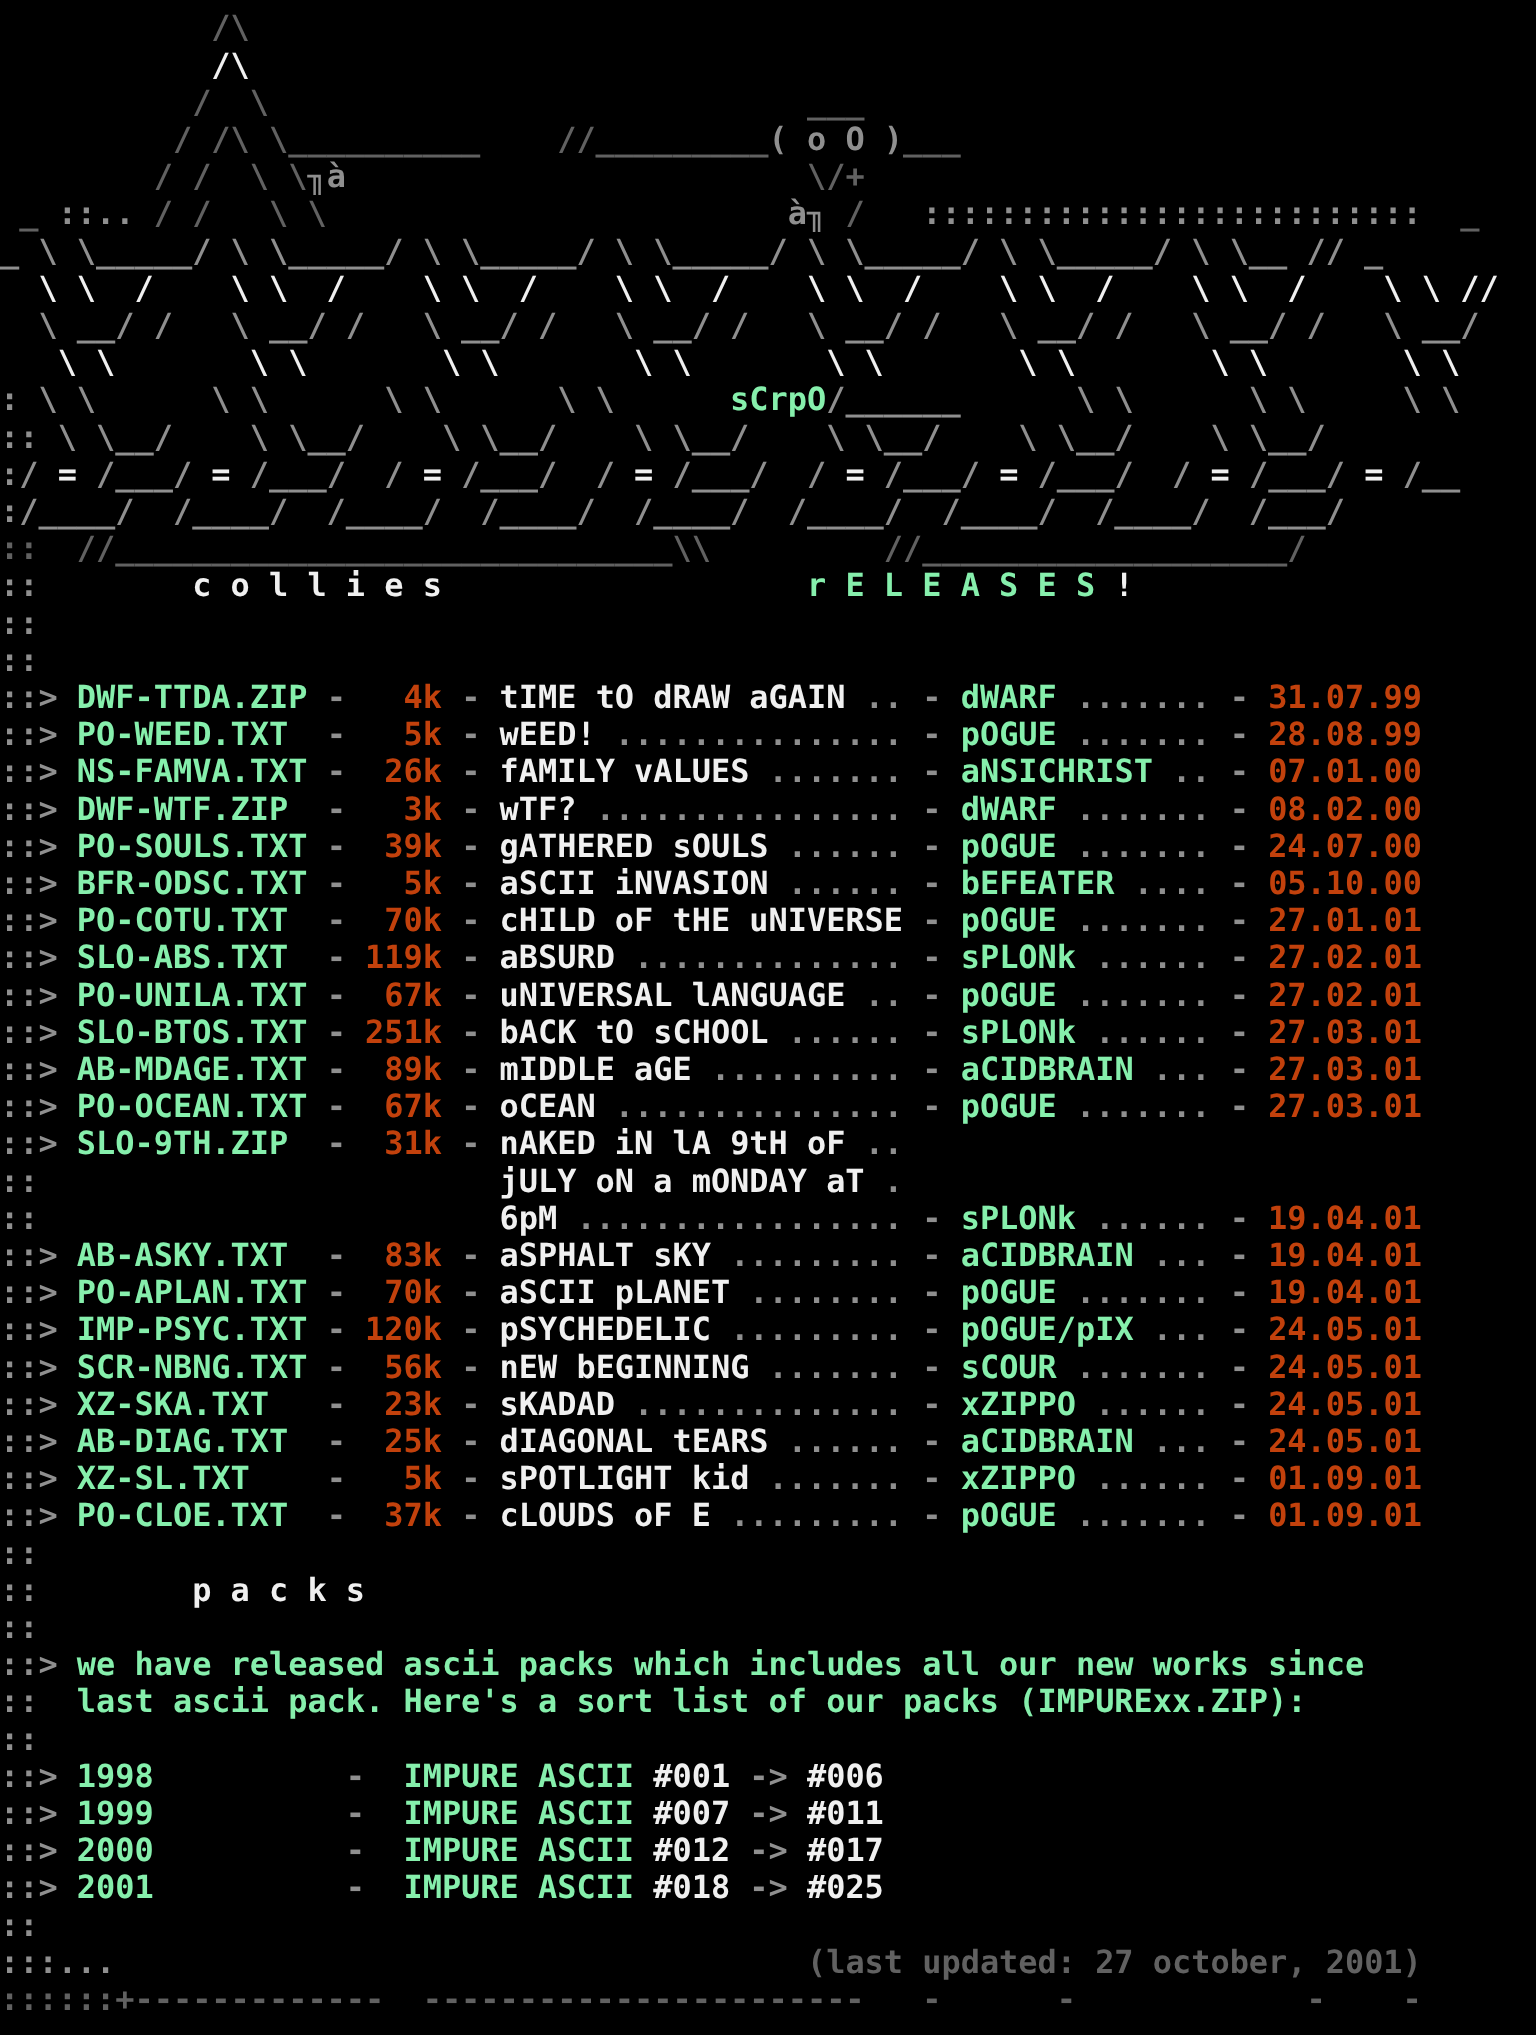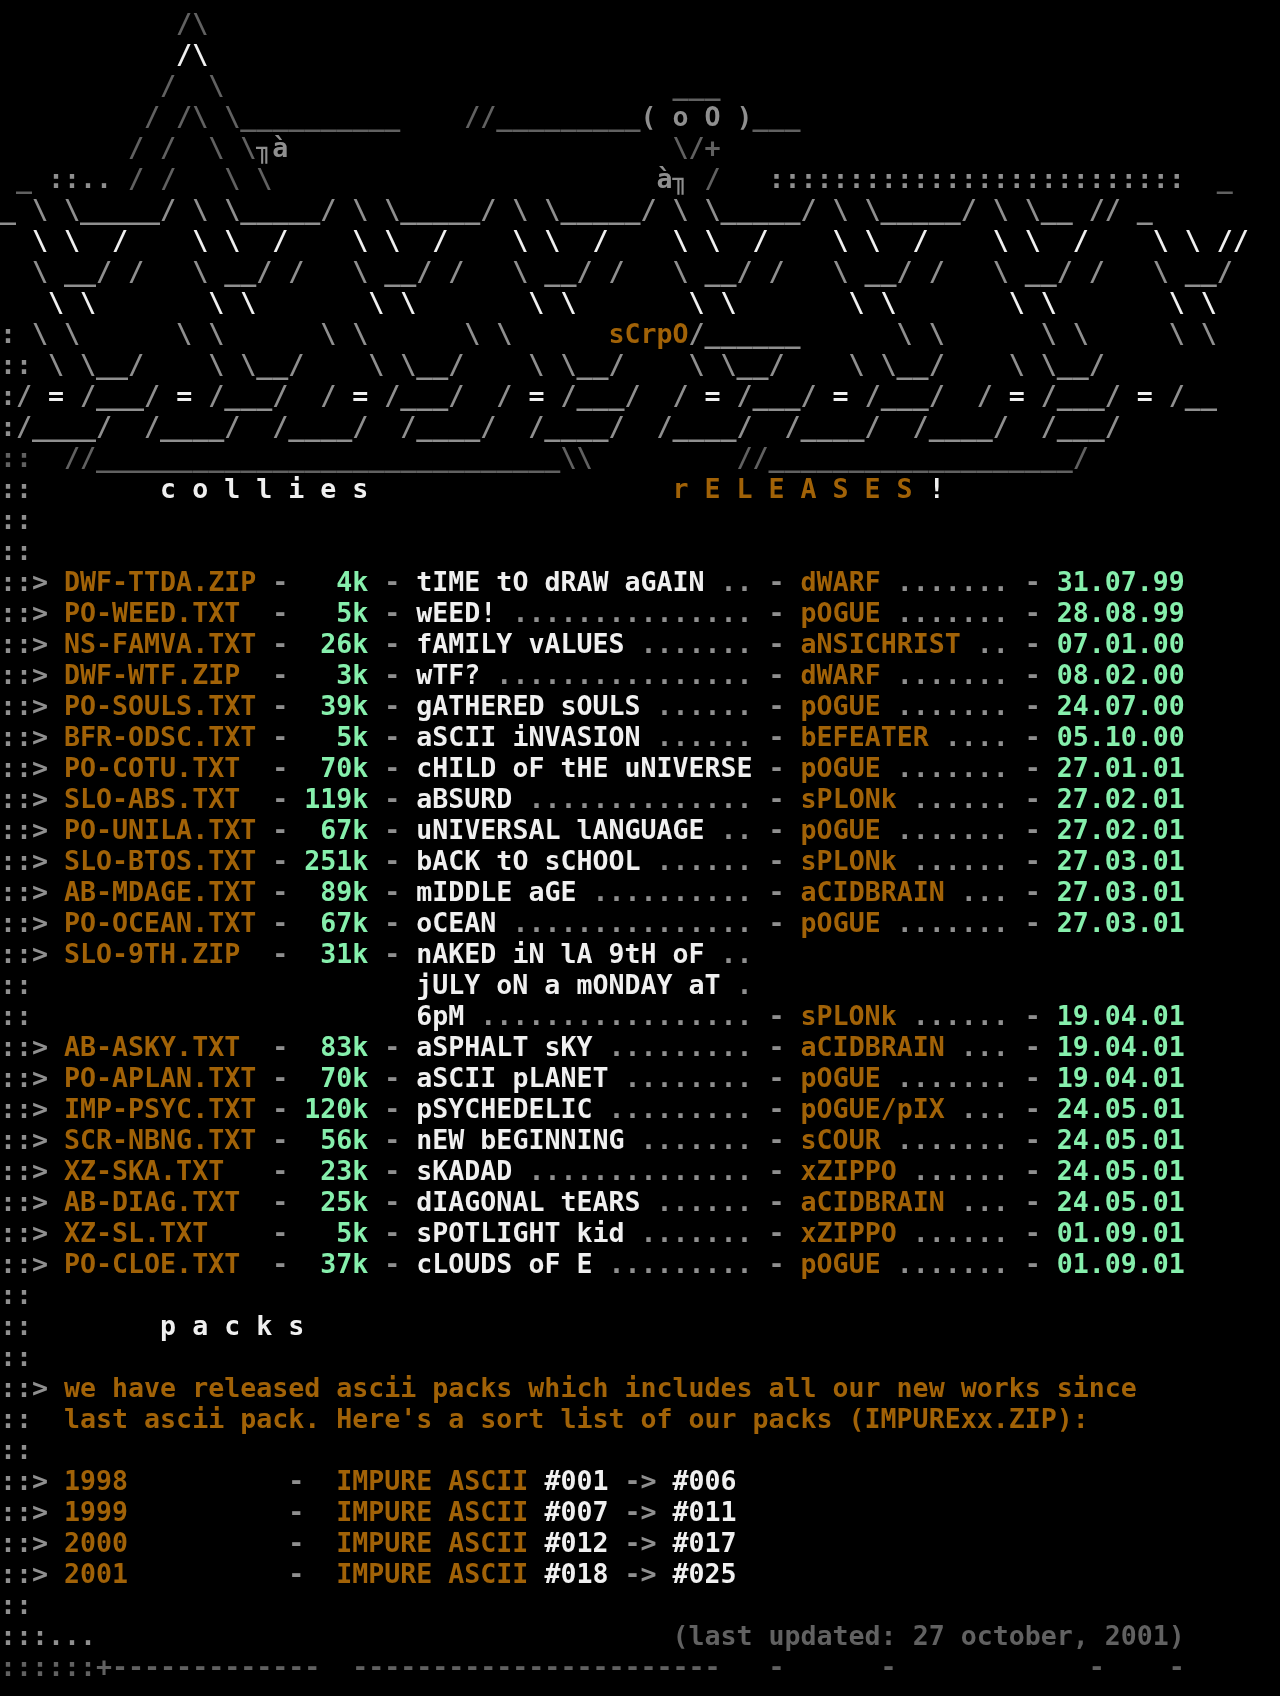--- a/index.html
+++ b/index.html
@@ -10,20 +10,20 @@
     font-family:"DejaVu Sans Mono", monospace;
     font-weight:bold;
     font-size:26.6px;
     line-height:31px;
     white-space:pre;
     color:#8f8f8f;
   }
   .ln{height:31px;}
   .d{color:#616161;}   
   .g{color:#8f8f8f;}   
-  .f{color:#a16207;}   
+  .f{color:#86efac;}   
   .w{color:#f0f0f0;}   
-  .t{color:#86efac;}   
+  .t{color:#c2410c;}   
 </style>
 </head>
 <body>
 
 <pre id="doc"><div class="ln"><span class="d">           /\</span></div><div class="ln"><span class="w">           /\</span></div><div class="ln"><span class="d">          /  \                            ___</span></div><div class="ln"><span class="d">         / /\ \__________    //_________</span><span class="g">( o O )</span><span class="d">___</span></div><div class="ln"><span class="d">        / /  \ \</span><span class="g">╖à</span><span class="d">                        \/+</span></div><div class="ln"><span class="d"> _ </span><span class="g">::..</span><span class="d"> / /   \ \                        </span><span class="g">à╖</span><span class="d"> /   </span><span class="g">::::::::::::::::::::::::::</span><span class="d">  _</span></div><div class="ln"><span class="g">_ \ \_____/ \ \_____/ \ \_____/ \ \_____/ \ \_____/ \ \_____/ \ \__ // _</span></div><div class="ln"><span class="w">  \ \  /    \ \  /    \ \  /    \ \  /    \ \  /    \ \  /    \ \  /    \ \ //</span></div><div class="ln"><span class="g">  \ __/ /   \ __/ /   \ __/ /   \ __/ /   \ __/ /   \ __/ /   \ __/ /   \ __/</span></div><div class="ln"><span class="w">   \ \       \ \       \ \       \ \       \ \       \ \       \ \       \ \</span></div><div class="ln"><span class="g">: \ \      \ \      \ \      \ \      </span><span class="f">sCrpO</span><span class="g">/______      \ \      \ \     \ \</span></div><div class="ln"><span class="g">:: \ \__/    \ \__/    \ \__/    \ \__/    \ \__/    \ \__/    \ \__/</span></div><div class="ln"><span class="g">:/ </span><span class="w">=</span><span class="g"> /___/ </span><span class="w">=</span><span class="g"> /___/  / </span><span class="w">=</span><span class="g"> /___/  / </span><span class="w">=</span><span class="g"> /___/  / </span><span class="w">=</span><span class="g"> /___/ </span><span class="w">=</span><span class="g"> /___/  / </span><span class="w">=</span><span class="g"> /___/ </span><span class="w">=</span><span class="g"> /__</span></div><div class="ln"><span class="g">:/____/  /____/  /____/  /____/  /____/  /____/  /____/  /____/  /___/</span></div><div class="ln"><span class="d">::  //_____________________________\\         //___________________/</span></div><div class="ln"><span class="g">::        </span><span class="w">c o l l i e s</span><span class="g">                   </span><span class="f">r E L E A S E S</span><span class="g"> </span><span class="w">!</span></div><div class="ln"><span class="g">::</span></div><div class="ln"><span class="g">::</span></div><div class="ln"><span class="g">::&gt; </span><span class="f">DWF-TTDA.ZIP </span><span class="g">- </span><span class="t">  4k</span><span class="g"> - </span><span class="w">tIME tO dRAW aGAIN</span><span class="g"> ..</span><span class="g"> - </span><span class="f">dWARF</span><span class="g"> ....... - </span><span class="t">31.07.99</span></div><div class="ln"><span class="g">::&gt; </span><span class="f">PO-WEED.TXT  </span><span class="g">- </span><span class="t">  5k</span><span class="g"> - </span><span class="w">wEED!</span><span class="g"> ...............</span><span class="g"> - </span><span class="f">pOGUE</span><span class="g"> ....... - </span><span class="t">28.08.99</span></div><div class="ln"><span class="g">::&gt; </span><span class="f">NS-FAMVA.TXT </span><span class="g">- </span><span class="t"> 26k</span><span class="g"> - </span><span class="w">fAMILY vALUES</span><span class="g"> .......</span><span class="g"> - </span><span class="f">aNSICHRIST</span><span class="g"> .. - </span><span class="t">07.01.00</span></div><div class="ln"><span class="g">::&gt; </span><span class="f">DWF-WTF.ZIP  </span><span class="g">- </span><span class="t">  3k</span><span class="g"> - </span><span class="w">wTF?</span><span class="g"> ................</span><span class="g"> - </span><span class="f">dWARF</span><span class="g"> ....... - </span><span class="t">08.02.00</span></div><div class="ln"><span class="g">::&gt; </span><span class="f">PO-SOULS.TXT </span><span class="g">- </span><span class="t"> 39k</span><span class="g"> - </span><span class="w">gATHERED sOULS</span><span class="g"> ......</span><span class="g"> - </span><span class="f">pOGUE</span><span class="g"> ....... - </span><span class="t">24.07.00</span></div><div class="ln"><span class="g">::&gt; </span><span class="f">BFR-ODSC.TXT </span><span class="g">- </span><span class="t">  5k</span><span class="g"> - </span><span class="w">aSCII iNVASION</span><span class="g"> ......</span><span class="g"> - </span><span class="f">bEFEATER</span><span class="g"> .... - </span><span class="t">05.10.00</span></div><div class="ln"><span class="g">::&gt; </span><span class="f">PO-COTU.TXT  </span><span class="g">- </span><span class="t"> 70k</span><span class="g"> - </span><span class="w">cHILD oF tHE uNIVERSE</span><span class="g"> - </span><span class="f">pOGUE</span><span class="g"> ....... - </span><span class="t">27.01.01</span></div><div class="ln"><span class="g">::&gt; </span><span class="f">SLO-ABS.TXT  </span><span class="g">- </span><span class="t">119k</span><span class="g"> - </span><span class="w">aBSURD</span><span class="g"> ..............</span><span class="g"> - </span><span class="f">sPLONk</span><span class="g"> ...... - </span><span class="t">27.02.01</span></div><div class="ln"><span class="g">::&gt; </span><span class="f">PO-UNILA.TXT </span><span class="g">- </span><span class="t"> 67k</span><span class="g"> - </span><span class="w">uNIVERSAL lANGUAGE</span><span class="g"> ..</span><span class="g"> - </span><span class="f">pOGUE</span><span class="g"> ....... - </span><span class="t">27.02.01</span></div><div class="ln"><span class="g">::&gt; </span><span class="f">SLO-BTOS.TXT </span><span class="g">- </span><span class="t">251k</span><span class="g"> - </span><span class="w">bACK tO sCHOOL</span><span class="g"> ......</span><span class="g"> - </span><span class="f">sPLONk</span><span class="g"> ...... - </span><span class="t">27.03.01</span></div><div class="ln"><span class="g">::&gt; </span><span class="f">AB-MDAGE.TXT </span><span class="g">- </span><span class="t"> 89k</span><span class="g"> - </span><span class="w">mIDDLE aGE</span><span class="g"> ..........</span><span class="g"> - </span><span class="f">aCIDBRAIN</span><span class="g"> ... - </span><span class="t">27.03.01</span></div><div class="ln"><span class="g">::&gt; </span><span class="f">PO-OCEAN.TXT </span><span class="g">- </span><span class="t"> 67k</span><span class="g"> - </span><span class="w">oCEAN</span><span class="g"> ...............</span><span class="g"> - </span><span class="f">pOGUE</span><span class="g"> ....... - </span><span class="t">27.03.01</span></div><div class="ln"><span class="g">::&gt; </span><span class="f">SLO-9TH.ZIP  </span><span class="g">- </span><span class="t"> 31k</span><span class="g"> - </span><span class="w">nAKED iN lA 9tH oF</span><span class="g"> ..</span></div><div class="ln"><span class="g">::                        </span><span class="w">jULY oN a mONDAY aT</span><span class="g"> .</span></div><div class="ln"><span class="g">::                        </span><span class="w">6pM</span><span class="g"> .................</span><span class="g"> - </span><span class="f">sPLONk</span><span class="g"> ...... - </span><span class="t">19.04.01</span></div><div class="ln"><span class="g">::&gt; </span><span class="f">AB-ASKY.TXT  </span><span class="g">- </span><span class="t"> 83k</span><span class="g"> - </span><span class="w">aSPHALT sKY</span><span class="g"> .........</span><span class="g"> - </span><span class="f">aCIDBRAIN</span><span class="g"> ... - </span><span class="t">19.04.01</span></div><div class="ln"><span class="g">::&gt; </span><span class="f">PO-APLAN.TXT </span><span class="g">- </span><span class="t"> 70k</span><span class="g"> - </span><span class="w">aSCII pLANET</span><span class="g"> ........</span><span class="g"> - </span><span class="f">pOGUE</span><span class="g"> ....... - </span><span class="t">19.04.01</span></div><div class="ln"><span class="g">::&gt; </span><span class="f">IMP-PSYC.TXT </span><span class="g">- </span><span class="t">120k</span><span class="g"> - </span><span class="w">pSYCHEDELIC</span><span class="g"> .........</span><span class="g"> - </span><span class="f">pOGUE/pIX</span><span class="g"> ... - </span><span class="t">24.05.01</span></div><div class="ln"><span class="g">::&gt; </span><span class="f">SCR-NBNG.TXT </span><span class="g">- </span><span class="t"> 56k</span><span class="g"> - </span><span class="w">nEW bEGINNING</span><span class="g"> .......</span><span class="g"> - </span><span class="f">sCOUR</span><span class="g"> ....... - </span><span class="t">24.05.01</span></div><div class="ln"><span class="g">::&gt; </span><span class="f">XZ-SKA.TXT   </span><span class="g">- </span><span class="t"> 23k</span><span class="g"> - </span><span class="w">sKADAD</span><span class="g"> ..............</span><span class="g"> - </span><span class="f">xZIPPO</span><span class="g"> ...... - </span><span class="t">24.05.01</span></div><div class="ln"><span class="g">::&gt; </span><span class="f">AB-DIAG.TXT  </span><span class="g">- </span><span class="t"> 25k</span><span class="g"> - </span><span class="w">dIAGONAL tEARS</span><span class="g"> ......</span><span class="g"> - </span><span class="f">aCIDBRAIN</span><span class="g"> ... - </span><span class="t">24.05.01</span></div><div class="ln"><span class="g">::&gt; </span><span class="f">XZ-SL.TXT    </span><span class="g">- </span><span class="t">  5k</span><span class="g"> - </span><span class="w">sPOTLIGHT kid</span><span class="g"> .......</span><span class="g"> - </span><span class="f">xZIPPO</span><span class="g"> ...... - </span><span class="t">01.09.01</span></div><div class="ln"><span class="g">::&gt; </span><span class="f">PO-CLOE.TXT  </span><span class="g">- </span><span class="t"> 37k</span><span class="g"> - </span><span class="w">cLOUDS oF E</span><span class="g"> .........</span><span class="g"> - </span><span class="f">pOGUE</span><span class="g"> ....... - </span><span class="t">01.09.01</span></div><div class="ln"><span class="g">::</span></div><div class="ln"><span class="g">::        </span><span class="w">p a c k s</span></div><div class="ln"><span class="g">::</span></div><div class="ln"><span class="g">::&gt; </span><span class="f">we have released ascii packs which includes all our new works since</span></div><div class="ln"><span class="g">::  </span><span class="f">last ascii pack. Here's a sort list of our packs (IMPURExx.ZIP):</span></div><div class="ln"><span class="g">::</span></div><div class="ln"><span class="g">::&gt; </span><span class="f">1998</span><span class="g">          -  </span><span class="f">IMPURE ASCII </span><span class="w">#001</span><span class="g"> -&gt; </span><span class="w">#006</span></div><div class="ln"><span class="g">::&gt; </span><span class="f">1999</span><span class="g">          -  </span><span class="f">IMPURE ASCII </span><span class="w">#007</span><span class="g"> -&gt; </span><span class="w">#011</span></div><div class="ln"><span class="g">::&gt; </span><span class="f">2000</span><span class="g">          -  </span><span class="f">IMPURE ASCII </span><span class="w">#012</span><span class="g"> -&gt; </span><span class="w">#017</span></div><div class="ln"><span class="g">::&gt; </span><span class="f">2001</span><span class="g">          -  </span><span class="f">IMPURE ASCII </span><span class="w">#018</span><span class="g"> -&gt; </span><span class="w">#025</span></div><div class="ln"><span class="g">::</span></div><div class="ln"><span class="g">:::...</span><span class="d">                                    (last updated: 27 october, 2001)</span></div><div class="ln"><span class="d">::::::+-------------  -----------------------   -      -            -    -</span></div></pre>
 
 </body></html>

